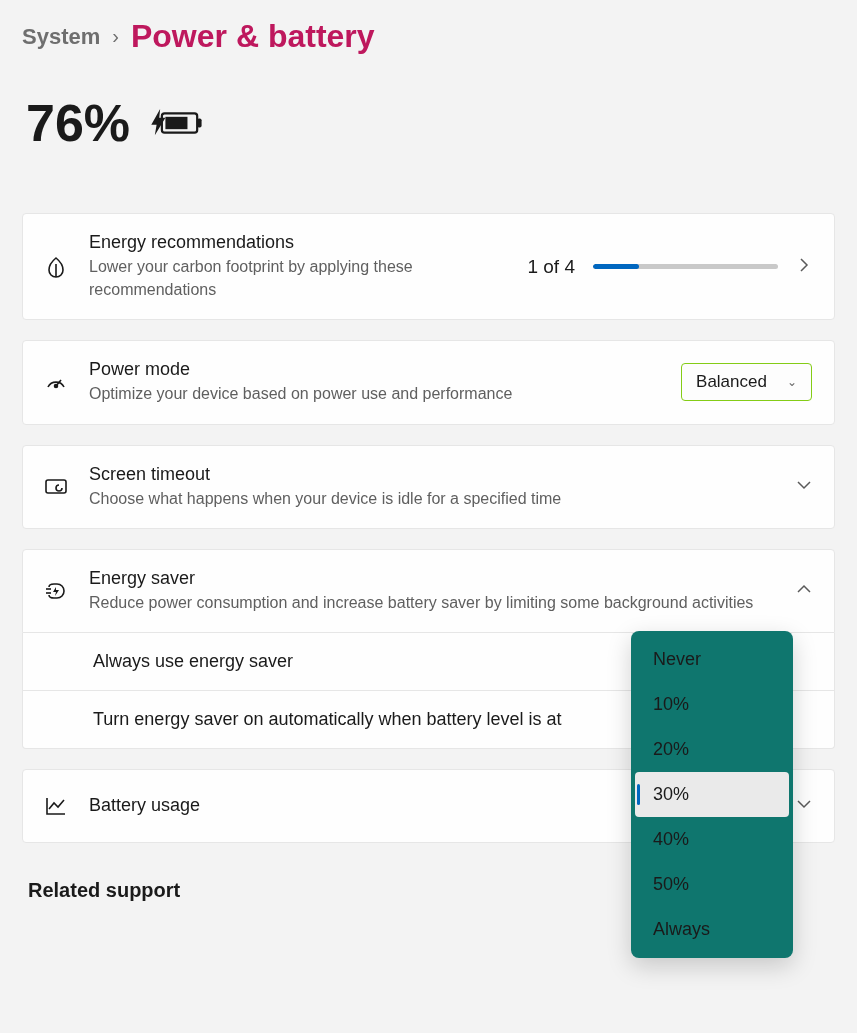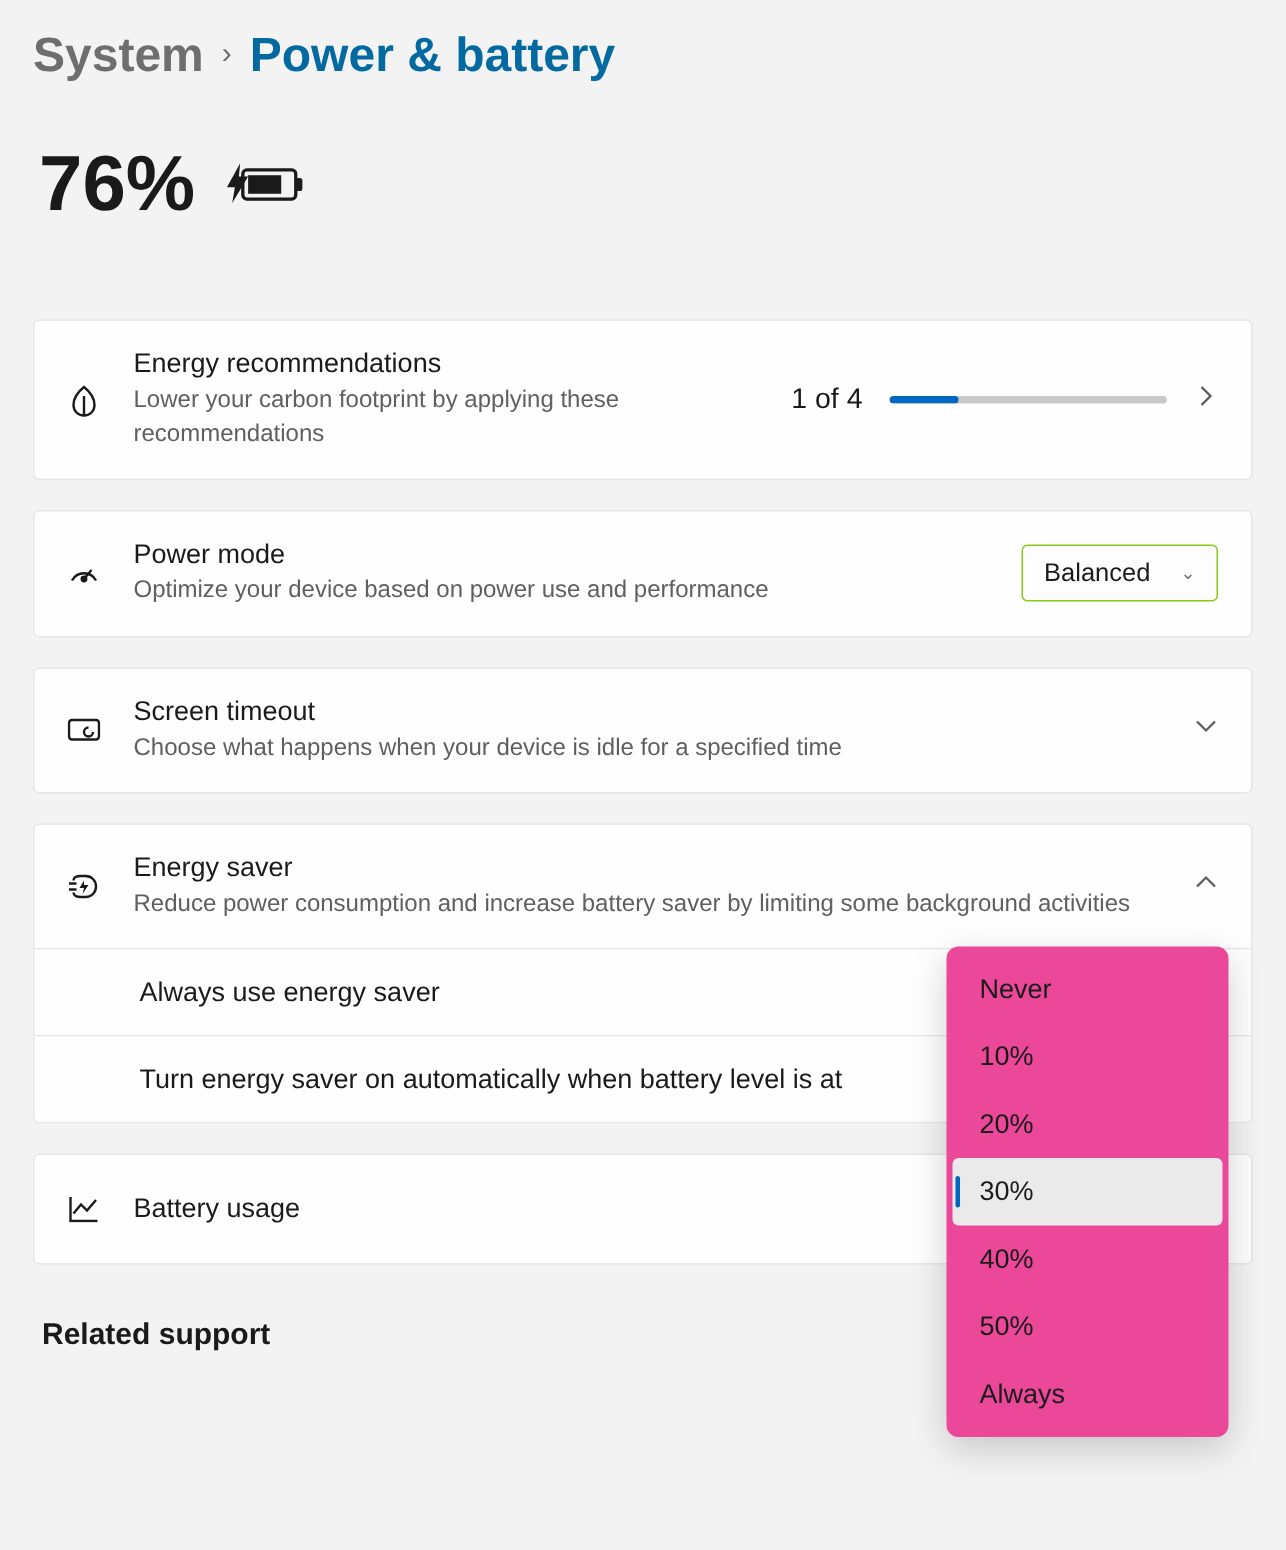--- a/index.html
+++ b/index.html
@@ -16,33 +16,33 @@
       color: #1a1a1a;
       position: relative;
     }
     .breadcrumb {
       display: flex;
       align-items: center;
       gap: 12px;
       margin-bottom: 38px;
     }
     .breadcrumb-parent {
-      font-size: 32px;
+      font-size: 22px;
       font-weight: 600;
       color: #6e6e6e;
     }
     .breadcrumb-chevron {
       font-size: 20px;
       color: #6e6e6e;
       font-weight: 400;
     }
     .breadcrumb-current {
       font-size: 32px;
       font-weight: 600;
-      color: #0369a1;
+      color: #be185d;
     }
     .battery-status {
       display: flex;
       align-items: center;
       gap: 16px;
       margin-bottom: 60px;
       margin-left: 4px;
     }
     .battery-percent {
       font-size: 52px;
@@ -157,25 +157,25 @@
     }
     .related-support {
       margin-top: 36px;
       font-size: 20px;
       font-weight: 600;
       color: #1a1a1a;
       margin-left: 6px;
     }
     .popover {
       position: absolute;
-      background: #ec4899;
+      background: #0f766e;
       border-radius: 8px;
       box-shadow: 0 8px 24px rgba(0,0,0,0.18);
       padding: 6px 4px;
-      width: 188px;
+      width: 162px;
       z-index: 100;
     }
     .popover-item {
       padding: 12px 18px;
       font-size: 18px;
       color: #1a1a1a;
       border-radius: 4px;
       cursor: pointer;
       position: relative;
     }

